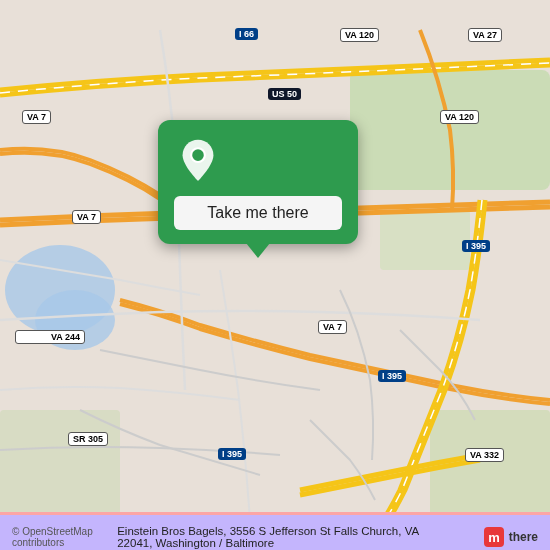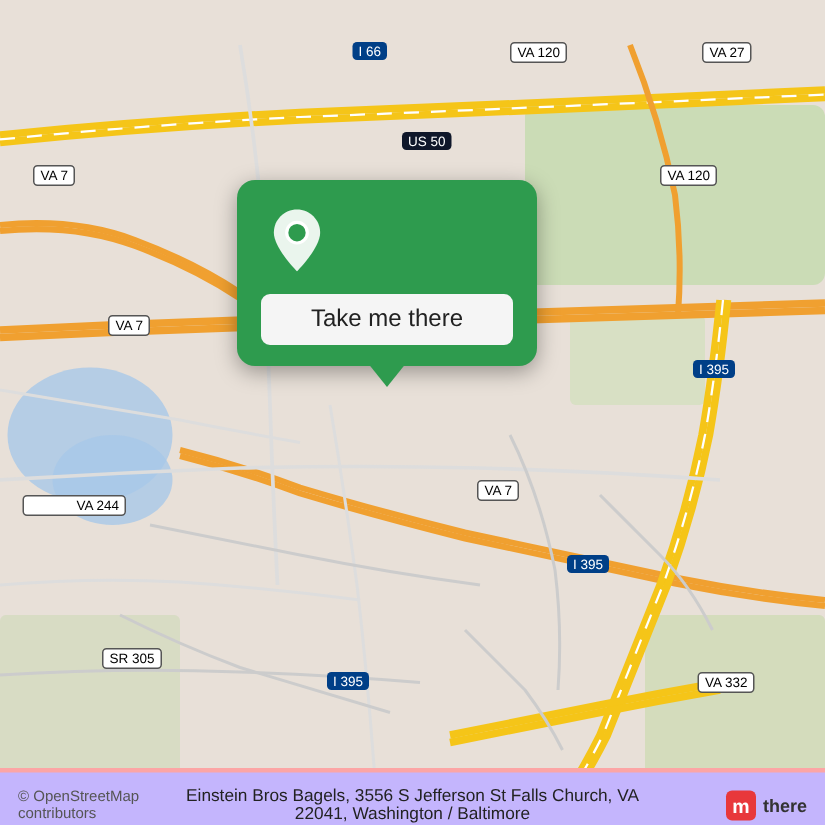--- a/index.html
+++ b/index.html
@@ -95,21 +95,21 @@
     #osm-credit {
       font-size: 10px;
       color: #555;
       flex: 1;
     }
 
     #bottom-info {
       font-size: 11.5px;
       color: #222;
       flex: 3;
-      text-align: center;
+      text-align: left;
       font-weight: 400;
     }
 
     #moovit-logo {
       display: flex;
       align-items: center;
       gap: 3px;
       flex: 1;
       justify-content: flex-end;
     }
@@ -118,21 +118,21 @@
       font-size: 12px;
       font-weight: bold;
       color: #333;
     }
 
     
     .road-badge {
       position: absolute;
       border-radius: 3px;
       font-size: 9px;
-      font-weight: normal;
+      font-weight: bold;
       padding: 1px 4px;
       text-align: center;
       z-index: 5;
     }
     .highway-blue {
       background: #003f87;
       color: white;
     }
     .highway-green {
       background: #0f172a;

